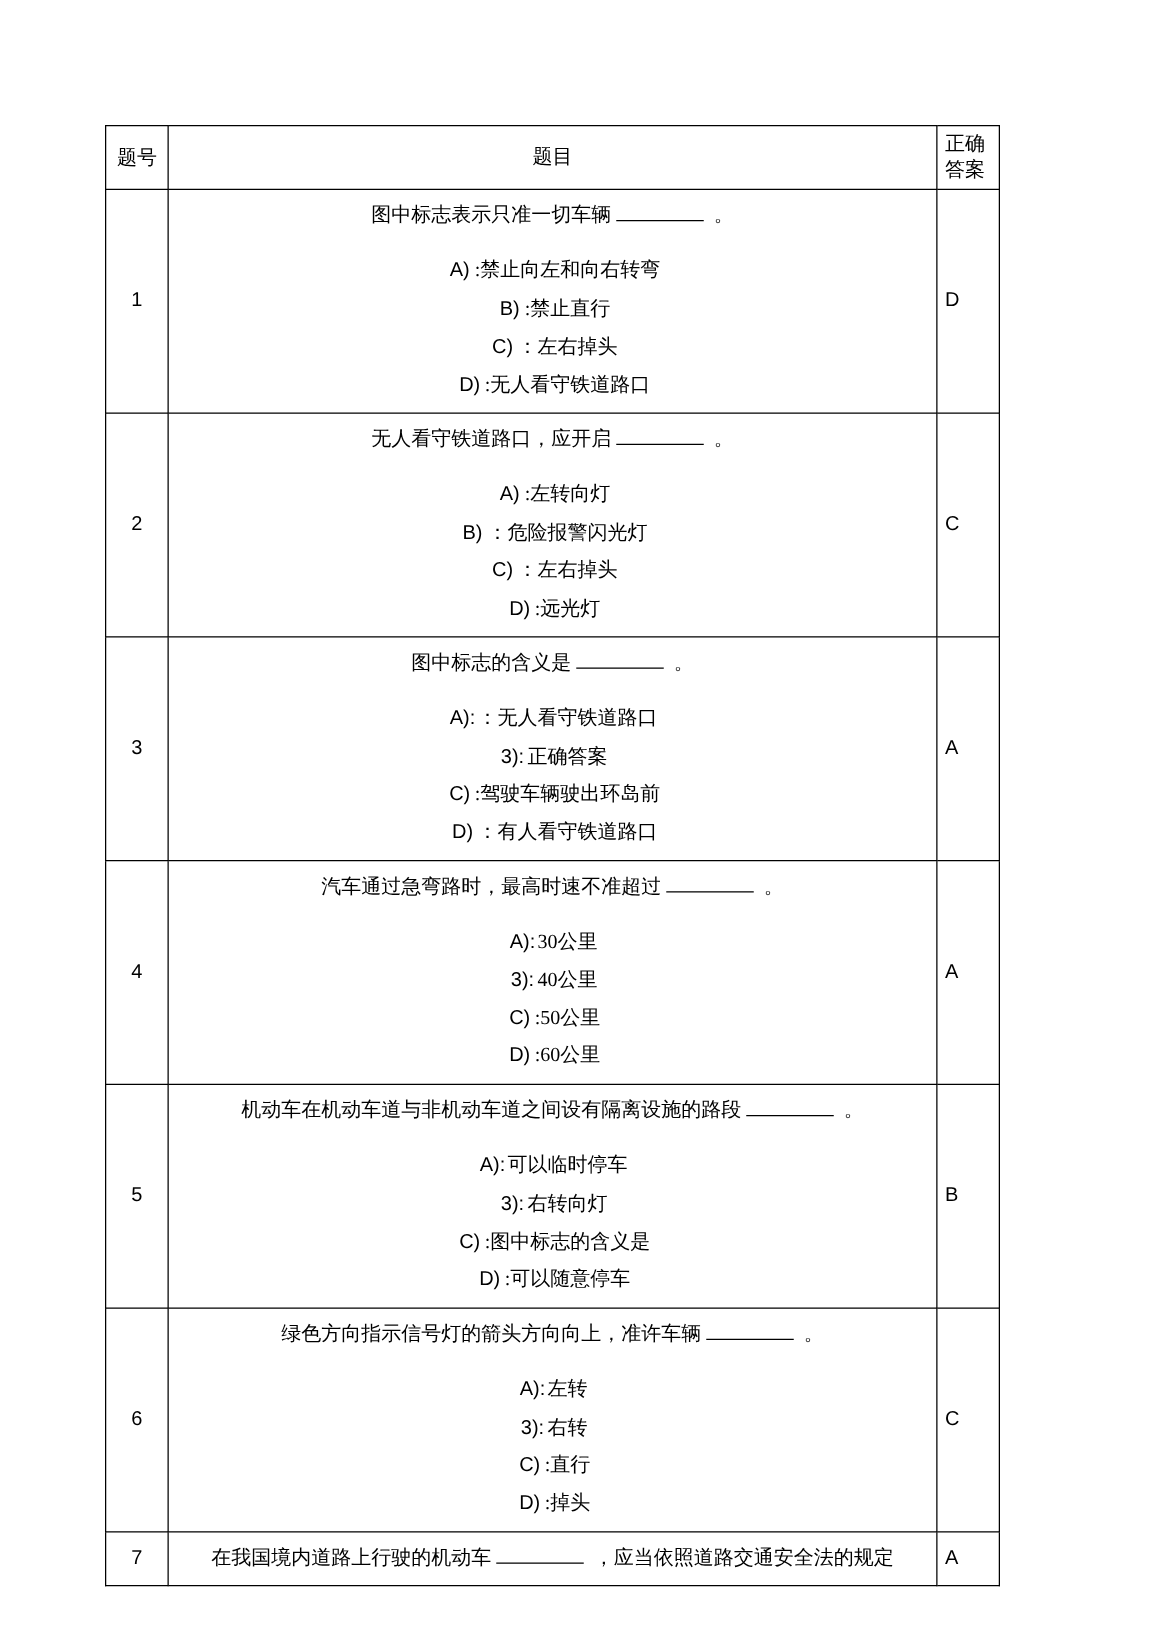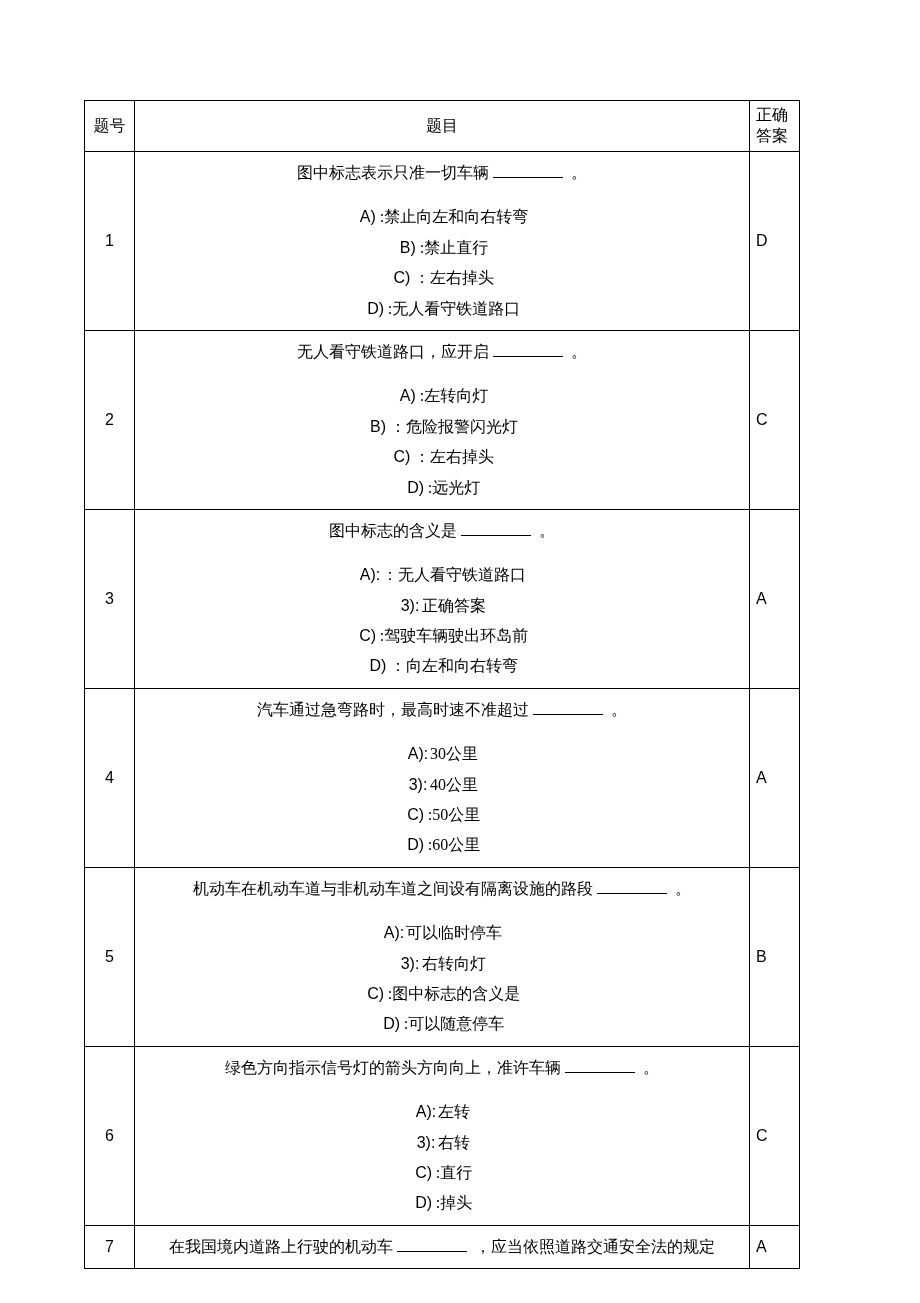--- a/index.html
+++ b/index.html
@@ -109,21 +109,21 @@
           </td>
           <td class="col-ans">C</td>
         </tr>
         <tr>
           <td class="col-num">3</td>
           <td class="col-q">
             <div class="stem"><span>图中标志的含义是</span><span class="blank"></span><span class="period">。</span></div>
             <span class="opt"><span class="opt-label">A):</span><span class="opt-sep">：</span><span>无人看守铁道路口</span></span>
             <span class="opt"><span class="opt-label">3):</span><span class="opt-sep"></span><span>正确答案</span></span>
             <span class="opt"><span class="opt-label">C)</span><span class="opt-sep">  :</span><span>驾驶车辆驶出环岛前</span></span>
-            <span class="opt"><span class="opt-label">D)</span><span class="opt-sep">  ：</span><span>向左和向右转弯</span></span>
+            <span class="opt"><span class="opt-label">D)</span><span class="opt-sep">  ：</span><span>有人看守铁道路口</span></span>
           </td>
           <td class="col-ans">A</td>
         </tr>
         <tr>
           <td class="col-num">4</td>
           <td class="col-q">
             <div class="stem"><span>汽车通过急弯路时，最高时速不准超过</span><span class="blank"></span><span class="period">。</span></div>
             <span class="opt"><span class="opt-label">A):</span><span class="opt-sep"></span><span>30公里</span></span>
             <span class="opt"><span class="opt-label">3):</span><span class="opt-sep"></span><span>40公里</span></span>
             <span class="opt"><span class="opt-label">C)</span><span class="opt-sep">  :</span><span>50公里</span></span>

